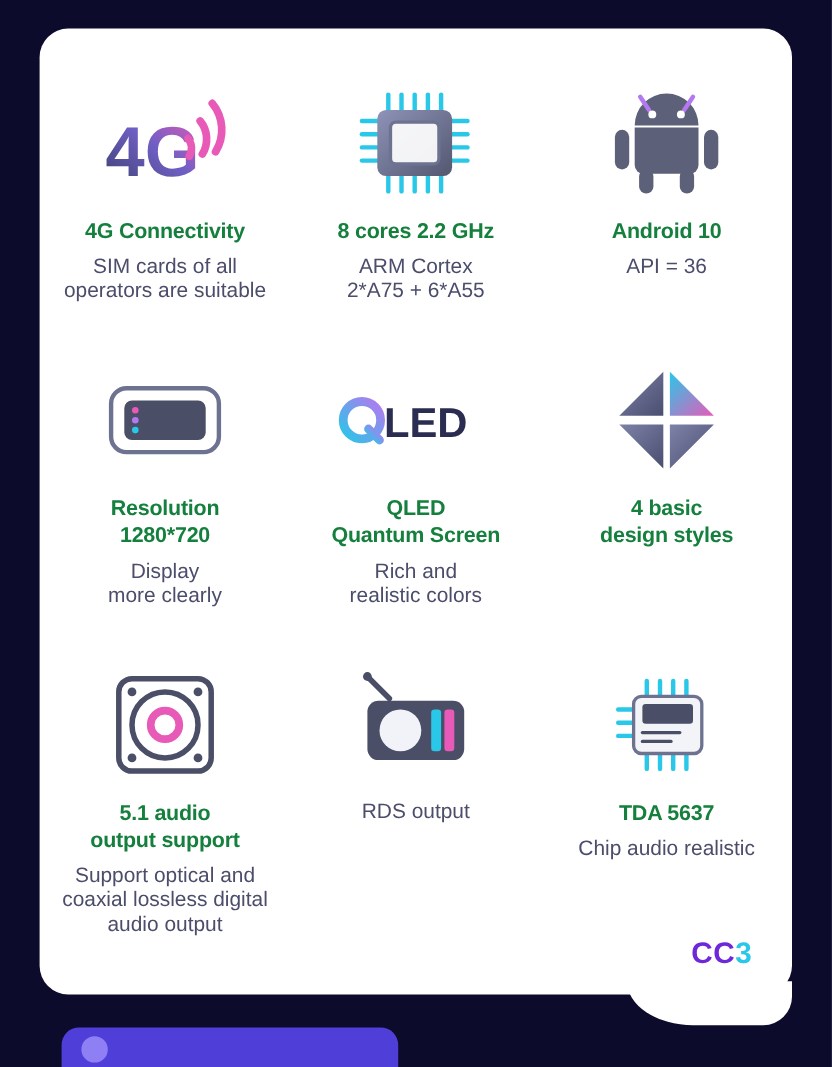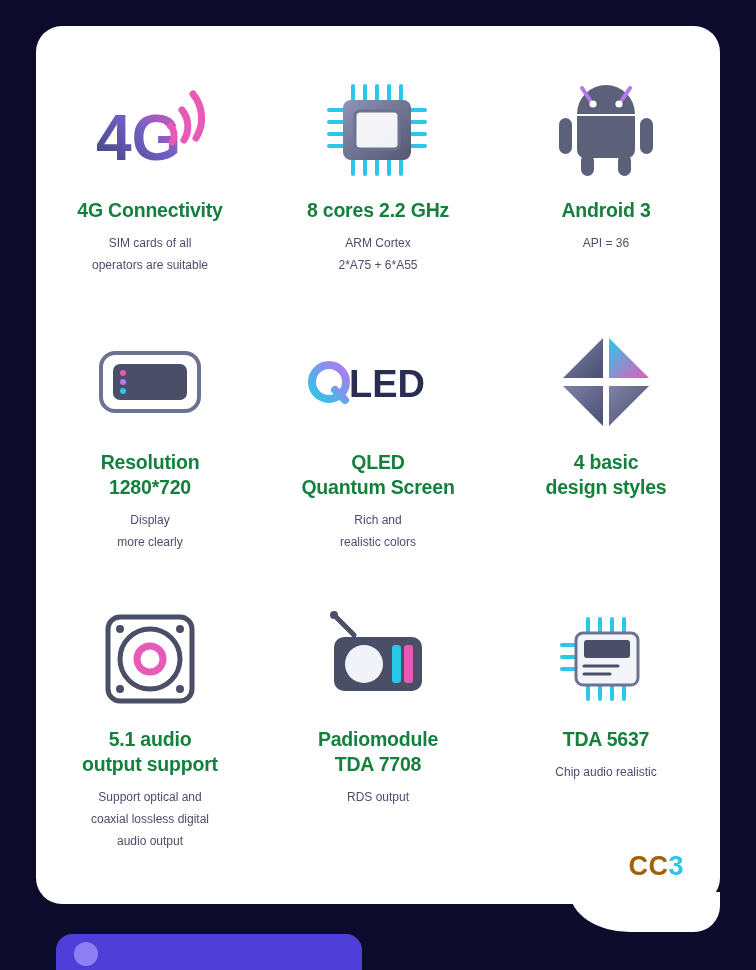--- a/index.html
+++ b/index.html
@@ -62,35 +62,35 @@
     margin-top: 8px;
     font-size: 19.5px;
     font-weight: bold;
     color: #15803d;
     text-align: center;
     line-height: 25px;
     letter-spacing: -0.2px;
   }
   .subtitle {
     margin-top: 9px;
-    font-size: 12px;
+    font-size: 19px;
     color: #4b4d6b;
     text-align: center;
     line-height: 22px;
   }
   
   #brand {
     position: absolute;
     right: 36px;
     bottom: 22px;
     font-size: 27px;
     font-weight: bold;
     letter-spacing: 0.5px;
   }
-  #brand .cc { color: #a16207; }
+  #brand .cc { color: #6d28d9; }
   #brand .three { color: #29c7e8; }
   
   #bottom-strip {
     position: absolute;
     left: 56px;
     bottom: 0px;
     width: 306px;
     height: 36px;
     background: #4f3fd8;
     border-top-left-radius: 16px;
@@ -184,21 +184,21 @@
               <rect x="67" y="74" width="13" height="22" rx="6.5"></rect>
               <path d="M26 36 h58 v34 a8 8 0 0 1 -8 8 h-42 a8 8 0 0 1 -8 -8 z"></path>
               <path d="M26 34 a29 29 0 0 1 58 0 z"></path>
             </g>
             <line x1="31" y1="8" x2="39" y2="20" stroke="#b478f0" stroke-width="4" stroke-linecap="round"></line>
             <line x1="79" y1="8" x2="71" y2="20" stroke="#b478f0" stroke-width="4" stroke-linecap="round"></line>
             <circle cx="42" cy="24" r="3.6" fill="#ffffff"></circle>
             <circle cx="68" cy="24" r="3.6" fill="#ffffff"></circle>
           </svg>
         </div>
-        <div class="title">Android 3</div>
+        <div class="title">Android 10</div>
         <div class="subtitle">API = 36</div>
       </div>
 
       <div class="cell">
         <div class="icon-wrap">
           <svg width="110" height="86" viewBox="0 0 110 86">
             <rect x="6" y="14" width="98" height="58" rx="14" fill="none" stroke="#6d7290" stroke-width="4"></rect>
             <rect x="18" y="25" width="74" height="36" rx="7" fill="#4a4e66"></rect>
             <circle cx="28" cy="34" r="3" fill="#e85ab8"></circle>
             <circle cx="28" cy="43" r="3" fill="#b478f0"></circle>
@@ -269,21 +269,20 @@
         <div class="icon-wrap">
           <svg width="120" height="100" viewBox="0 0 120 100">
             <line x1="36" y1="26" x2="18" y2="8" stroke="#4a4e66" stroke-width="5" stroke-linecap="round"></line>
             <circle cx="16" cy="6" r="4" fill="#4a4e66"></circle>
             <rect x="16" y="28" width="88" height="54" rx="10" fill="#4a4e66"></rect>
             <circle cx="46" cy="55" r="19" fill="#f2f3f8"></circle>
             <rect x="74" y="36" width="9" height="38" rx="3" fill="#29c7e8"></rect>
             <rect x="86" y="36" width="9" height="38" rx="3" fill="#e85ab8"></rect>
           </svg>
         </div>
-        <div class="title">Padiomodule<br>TDA 7708</div>
         <div class="subtitle">RDS output</div>
       </div>
 
       <div class="cell">
         <div class="icon-wrap">
           <svg width="104" height="96" viewBox="0 0 104 96">
             <g stroke="#29c7e8" stroke-width="4" stroke-linecap="round">
               <line x1="34" y1="8" x2="34" y2="22"></line>
               <line x1="46" y1="8" x2="46" y2="22"></line>
               <line x1="58" y1="8" x2="58" y2="22"></line>

